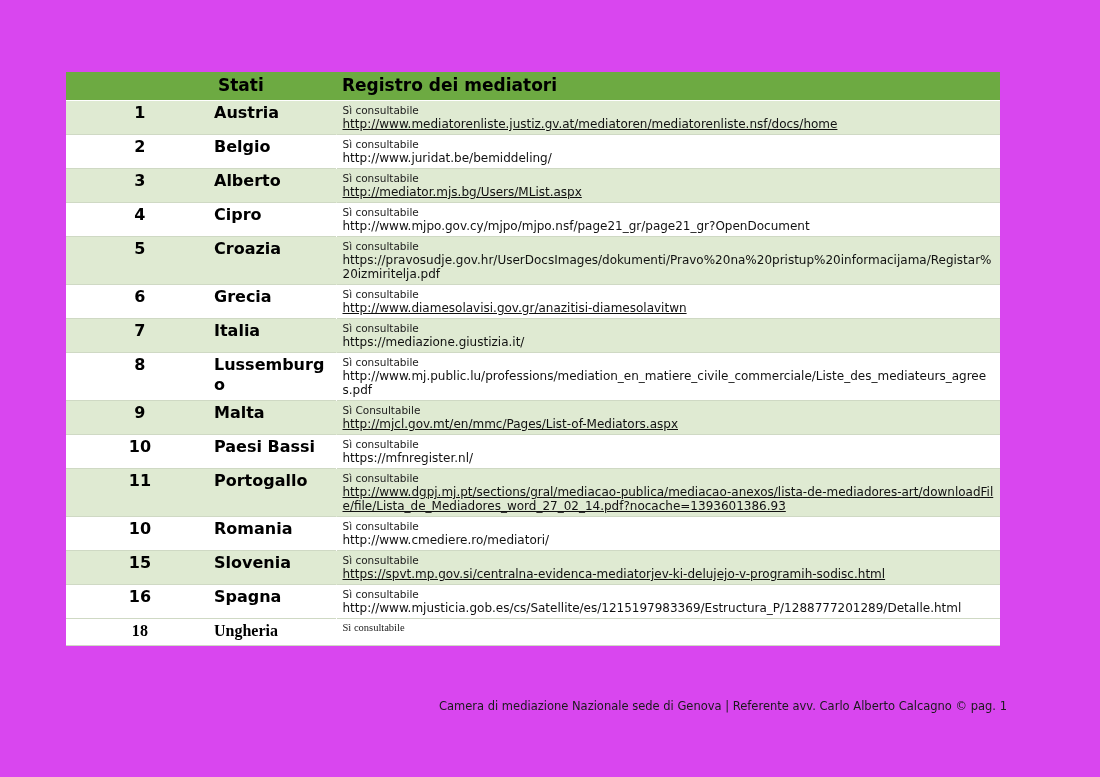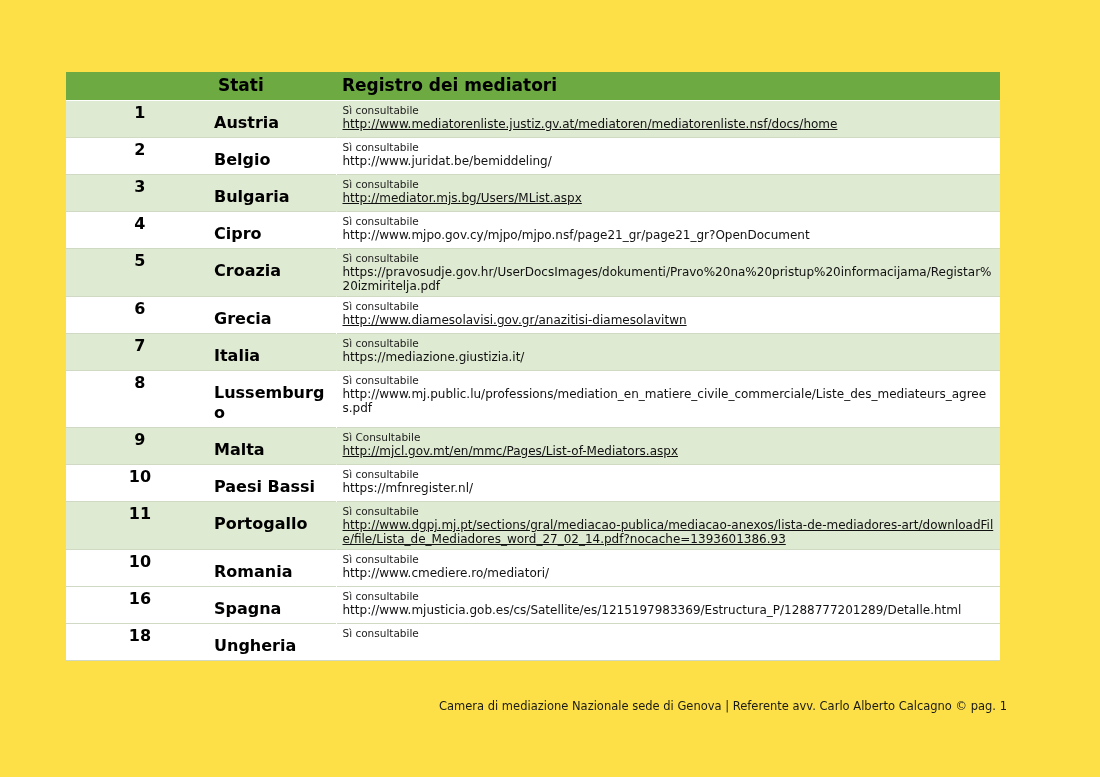--- a/index.html
+++ b/index.html
@@ -16,21 +16,21 @@
     overflow: hidden;
     position: relative;
   }
 
   .page {
     position: absolute;
     left: 0;
     top: 0;
     width: 1100px;
     height: 777px;
-    background: #fde047;
+    background: #d946ef;
   }
 
   .doc-table-wrap {
     position: absolute;
     left: 66px;
     top: 72px;
     width: 934px;
   }
 
   table.registry {
@@ -87,21 +87,21 @@
     padding: 2px 0 4px 0;
     letter-spacing: 0.2px;
   }
 
   td.state {
     font-weight: bold;
     font-size: 16px;
     line-height: 20px;
     color: #000000;
     text-align: left;
-    padding: 12px 2px 4px 0px;
+    padding: 2px 2px 4px 0px;
     word-wrap: break-word;
     overflow-wrap: break-word;
     margin-top: 31px;
   }
 
   td.registro {
     font-size: 10.5px;
     line-height: 14px;
     color: #111111;
     padding: 2px 6px 3px 6px;
@@ -126,21 +126,21 @@
     word-break: break-all;
     overflow-wrap: break-word;
   }
   .url-line.linked {
     text-decoration: underline;
     text-underline-offset: 1px;
     color: #111111;
   }
 
   
-  tbody tr.cut > td { border-bottom: 1px solid #cfd9c4; }
+  tbody tr.cut > td { border-bottom: 1px solid #cfd9c4; font-family: Liberation Serif, serif; }
 
   
   .footer {
     position: absolute;
     left: 66px;
     top: 698px;
     width: 941px;
     text-align: right;
     font-size: 11.5px;
     line-height: 16px;
@@ -179,21 +179,21 @@
           <tr class="plain">
             <td class="num">2</td>
             <td class="state">Belgio</td>
             <td class="registro">
               <span class="status-line">Sì consultabile</span>
               <span class="url-line">http://www.juridat.be/bemiddeling/</span>
             </td>
           </tr>
           <tr class="shade">
             <td class="num">3</td>
-            <td class="state">Bulgaria</td>
+            <td class="state">Alberto</td>
             <td class="registro">
               <span class="status-line">Sì consultabile</span>
               <span class="url-line linked">http://mediator.mjs.bg/Users/MList.aspx</span>
             </td>
           </tr>
           <tr class="plain">
             <td class="num">4</td>
             <td class="state">Cipro</td>
             <td class="registro">
               <span class="status-line">Sì consultabile</span>
@@ -255,20 +255,28 @@
               <span class="status-line">Sì consultabile</span>
               <span class="url-line linked">http://www.dgpj.mj.pt/sections/gral/mediacao-publica/mediacao-anexos/lista-de-mediadores-art/downloadFile/file/Lista_de_Mediadores_word_27_02_14.pdf?nocache=1393601386.93</span>
             </td>
           </tr>
           <tr class="plain">
             <td class="num">10</td>
             <td class="state">Romania</td>
             <td class="registro">
               <span class="status-line">Sì consultabile</span>
               <span class="url-line">http://www.cmediere.ro/mediatori/</span>
+            </td>
+          </tr>
+          <tr class="shade">
+            <td class="num">15</td>
+            <td class="state">Slovenia</td>
+            <td class="registro">
+              <span class="status-line">Sì consultabile</span>
+              <span class="url-line linked">https://spvt.mp.gov.si/centralna-evidenca-mediatorjev-ki-delujejo-v-programih-sodisc.html</span>
             </td>
           </tr>
           <tr class="plain">
             <td class="num">16</td>
             <td class="state">Spagna</td>
             <td class="registro">
               <span class="status-line">Sì consultabile</span>
               <span class="url-line">http://www.mjusticia.gob.es/cs/Satellite/es/1215197983369/Estructura_P/1288777201289/Detalle.html</span>
             </td>
           </tr>

